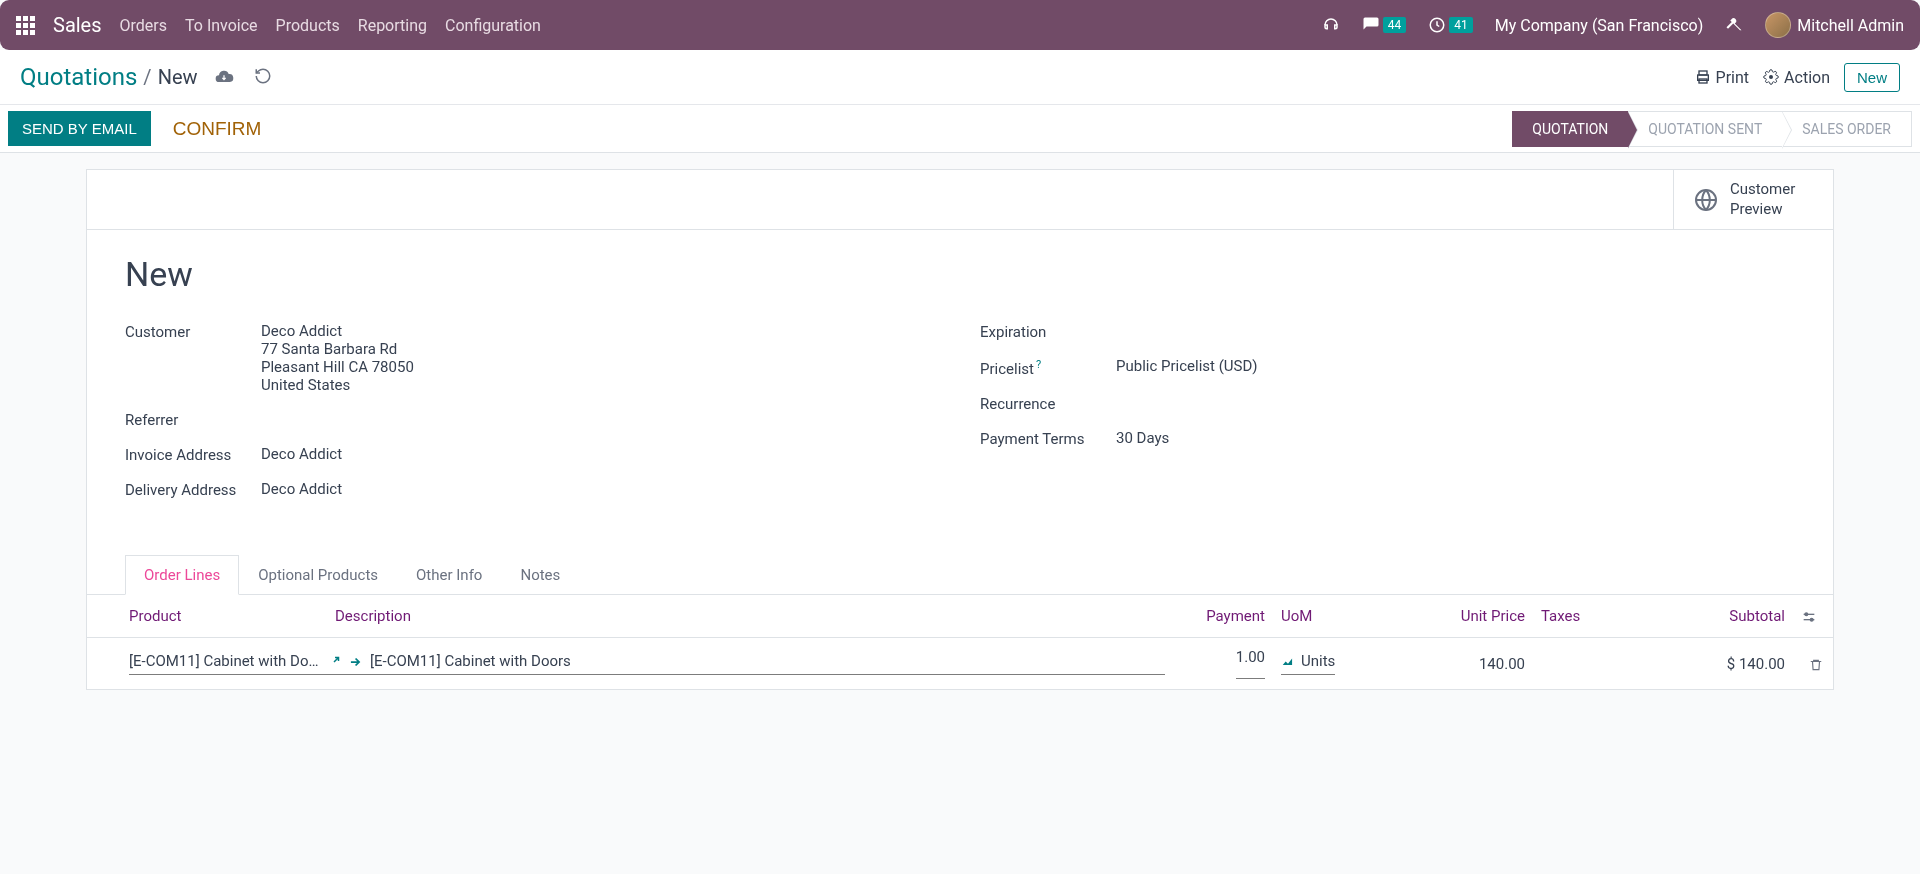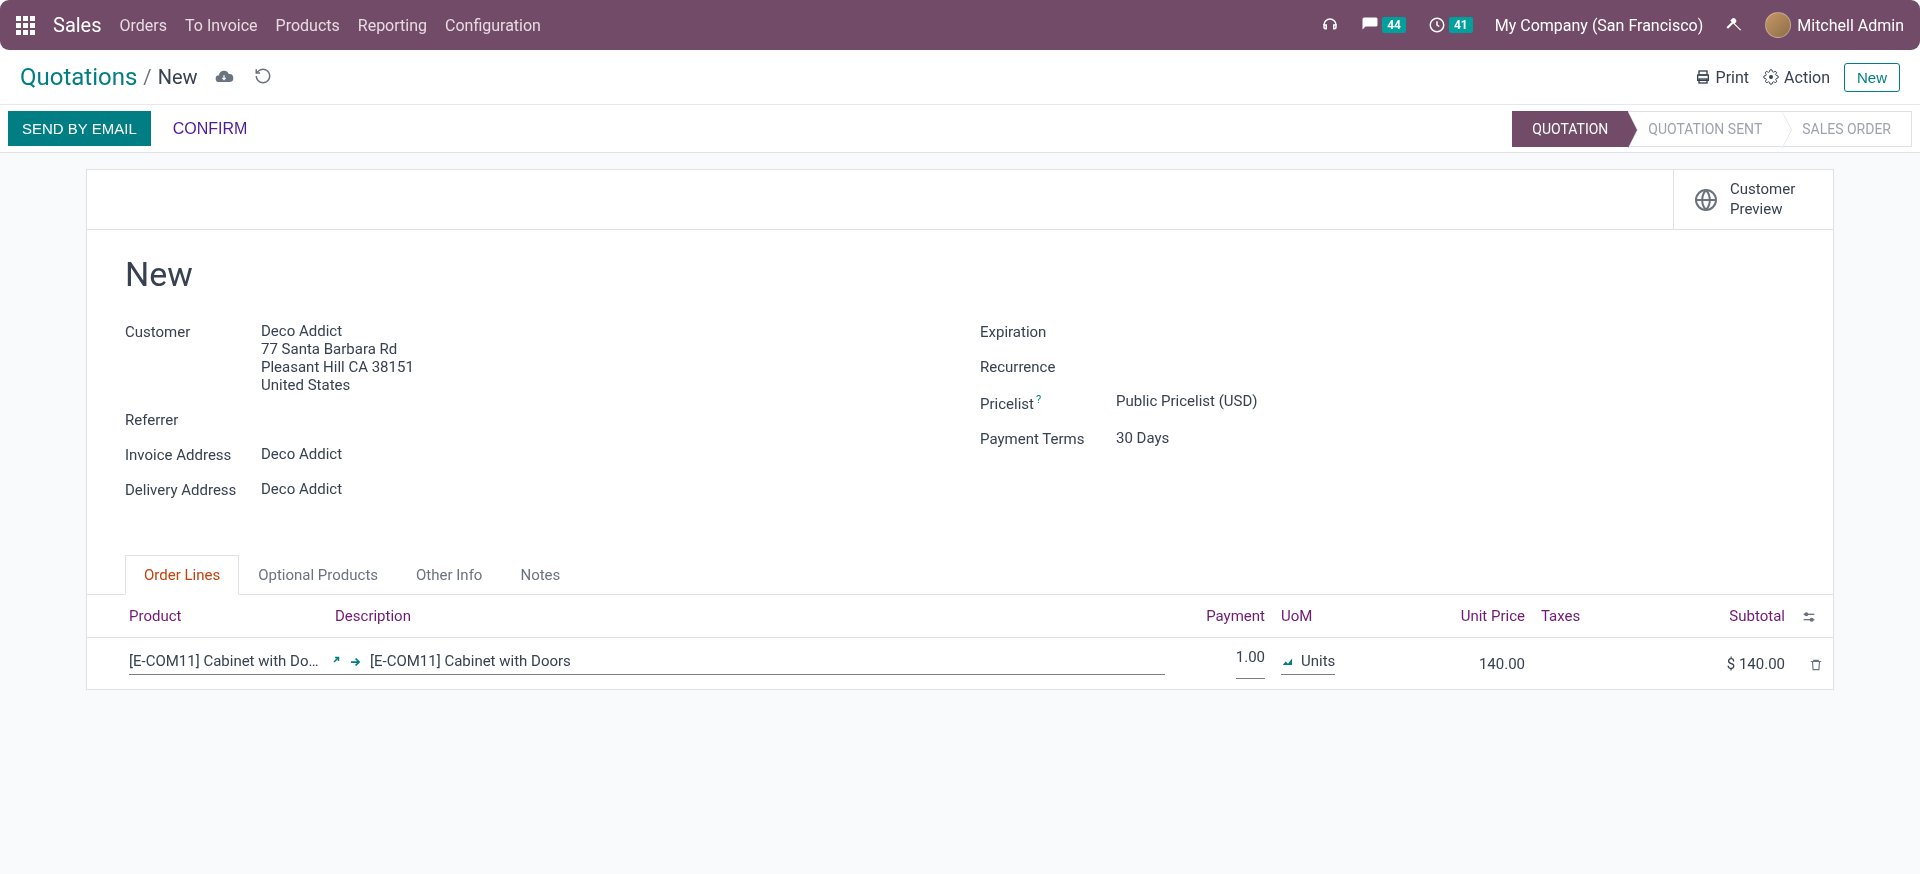--- a/index.html
+++ b/index.html
@@ -7,39 +7,39 @@
 
 
 .topnav { background: #714B67; height: 50px; display: flex; align-items: center; padding: 0 16px; color: #fff; border-radius: 9px; }
 .topnav-left { display: flex; align-items: center; gap: 18px; }
 .apps-icon { display: grid; grid-template-columns: repeat(3,5px); grid-template-rows: repeat(3,5px); gap: 2px; }
 .apps-icon span { background: #fff; width: 5px; height: 5px; }
 .brand { font-size: 20px; color: #fff; font-weight: 400; }
 .nav-item { color: #e8dbe3; font-size: 16px; cursor: pointer; }
 .topnav-right { margin-left: auto; display: flex; align-items: center; gap: 22px; }
 .icon-btn { color: #fff; position: relative; cursor: pointer; display: flex; align-items: center; }
-.badge { background: #00A09D; color: #fff; font-size: 12px; padding: 1px 5px; border-radius: 2px; margin-left: 3px; font-weight: bold; }
+.badge { background: #00A09D; color: #fff; font-size: 12px; padding: 1px 5px; border-radius: 2px; margin-left: 3px; }
 .company { color: #fff; font-size: 16px; }
 .avatar { width: 26px; height: 26px; border-radius: 50%; background: linear-gradient(135deg,#c89666,#8b6f47); display:inline-block; margin-right:6px; vertical-align:middle; border:1px solid rgba(255,255,255,0.3);}
 .user { color: #fff; font-size: 16px; display:flex; align-items:center;}
 
 
 .crumb-bar { background: #fff; height: 55px; display: flex; align-items: center; padding: 0 20px; border-bottom: 1px solid #e5e7eb; }
 .crumb-link { color: #017E84; font-size: 24px; }
 .crumb-sep { color: #6b7280; font-size: 20px; margin: 0 6px; }
 .crumb-current { color: #374151; font-size: 20px; }
 .crumb-icons { margin-left: 16px; display:flex; gap:20px; color:#6b7280;}
 .crumb-actions { margin-left: auto; display: flex; align-items: center; gap: 14px; }
 .act-link { color: #374151; font-size: 16px; cursor: pointer; display:flex; align-items:center; gap:5px;}
 .new-btn { border: 1px solid #017E84; color: #017E84; background:#fff; padding: 5px 12px; font-size: 15px; cursor: pointer; border-radius:3px;}
 
 
 .status-bar { background: #fff; height: 48px; display: flex; align-items: center; padding: 0 8px; border-bottom: 1px solid #dee2e6; }
 .btn-primary { background: #017E84; color: #fff; border: none; padding: 9px 14px; font-size: 15px; cursor: pointer; }
-.btn-secondary { background: transparent; color: #4c1d95; border: none; padding: 9px 14px; font-size: 16px; cursor: pointer; margin-left:8px;}
+.btn-secondary { background: transparent; color: #a16207; border: none; padding: 9px 14px; font-size: 19px; cursor: pointer; margin-left:8px;}
 .stages { margin-left: auto; display: flex; height: 36px; }
 .stage { padding: 0 20px; display: flex; align-items: center; font-size: 14px; color: #9ca3af; position: relative; background:#fff; border-top:1px solid #dee2e6; border-bottom:1px solid #dee2e6;}
 .stage.active { background: #714B67; color: #fff; border-color:#714B67;}
 .stage::after { content:''; position:absolute; right:-9px; top:0; width:0; height:0; border-top:18px solid transparent; border-bottom:18px solid transparent; border-left:9px solid #fff; z-index:2;}
 .stage.active::after { border-left-color:#714B67;}
 .stage::before { content:''; position:absolute; right:-10px; top:-1px; width:0; height:0; border-top:19px solid transparent; border-bottom:19px solid transparent; border-left:10px solid #dee2e6; z-index:1;}
 .stage:last-child::after, .stage:last-child::before { display:none;}
 .stage:last-child{border-right:1px solid #dee2e6;}
 
 
@@ -55,21 +55,21 @@
 .col { flex: 1; }
 .field { display: flex; margin-bottom: 16px; align-items:flex-start;}
 .field-label { width: 136px; color: #374151; font-size: 15px; flex-shrink:0; padding-top:1px;}
 .field-label sup { color:#017E84; font-size:11px; margin-left:2px;}
 .field-value { color: #374151; font-size: 15px; }
 .addr-line { display:block; }
 
 
 .tabs { display: flex; border-bottom: 1px solid #dee2e6; margin-top: 20px; padding:0 38px;}
 .tab { padding: 10px 18px; color: #6b7280; font-size: 15px; cursor: pointer; border:1px solid transparent; border-bottom:none; margin-bottom:-1px;}
-.tab.active { color: #c2410c; border-color:#dee2e6; border-bottom:1px solid #fff; background:#fff;}
+.tab.active { color: #ec4899; border-color:#dee2e6; border-bottom:1px solid #fff; background:#fff;}
 
 
 .table-wrap { padding: 0; }
 table { width: 100%; border-collapse: collapse; }
 th { text-align: left; padding: 12px 8px; font-weight: 400; color: #701a75; font-size: 15px; border-bottom:1px solid #dee2e6;}
 th:first-child{padding-left:42px;}
 th.r { text-align: right; }
 td { padding: 10px 8px; font-size: 15px; color: #374151; }
 td:first-child{padding-left:42px;}
 td.r { text-align: right; }
@@ -206,21 +206,21 @@
 
     <div class="form-body">
       <h1 class="title">New</h1>
       <div class="cols">
         <div class="col">
           <div class="field">
             <div class="field-label">Customer</div>
             <div class="field-value">
               <span class="addr-line">Deco Addict</span>
               <span class="addr-line">77 Santa Barbara Rd</span>
-              <span class="addr-line">Pleasant Hill CA 38151</span>
+              <span class="addr-line">Pleasant Hill CA 78050</span>
               <span class="addr-line">United States</span>
             </div>
           </div>
           <div class="field">
             <div class="field-label">Referrer</div>
             <div class="field-value"></div>
           </div>
           <div class="field">
             <div class="field-label">Invoice Address</div>
             <div class="field-value">Deco Addict</div>
@@ -229,26 +229,26 @@
             <div class="field-label">Delivery Address</div>
             <div class="field-value">Deco Addict</div>
           </div>
         </div>
         <div class="col">
           <div class="field">
             <div class="field-label">Expiration</div>
             <div class="field-value"></div>
           </div>
           <div class="field">
+            <div class="field-label"><span>Pricelist</span><sup>?</sup></div>
+            <div class="field-value">Public Pricelist (USD)</div>
+          </div>
+          <div class="field">
             <div class="field-label">Recurrence</div>
             <div class="field-value"></div>
-          </div>
-          <div class="field">
-            <div class="field-label"><span>Pricelist</span><sup>?</sup></div>
-            <div class="field-value">Public Pricelist (USD)</div>
           </div>
           <div class="field">
             <div class="field-label">Payment Terms</div>
             <div class="field-value">30 Days</div>
           </div>
         </div>
       </div>
     </div>
 
     <div class="tabs">

